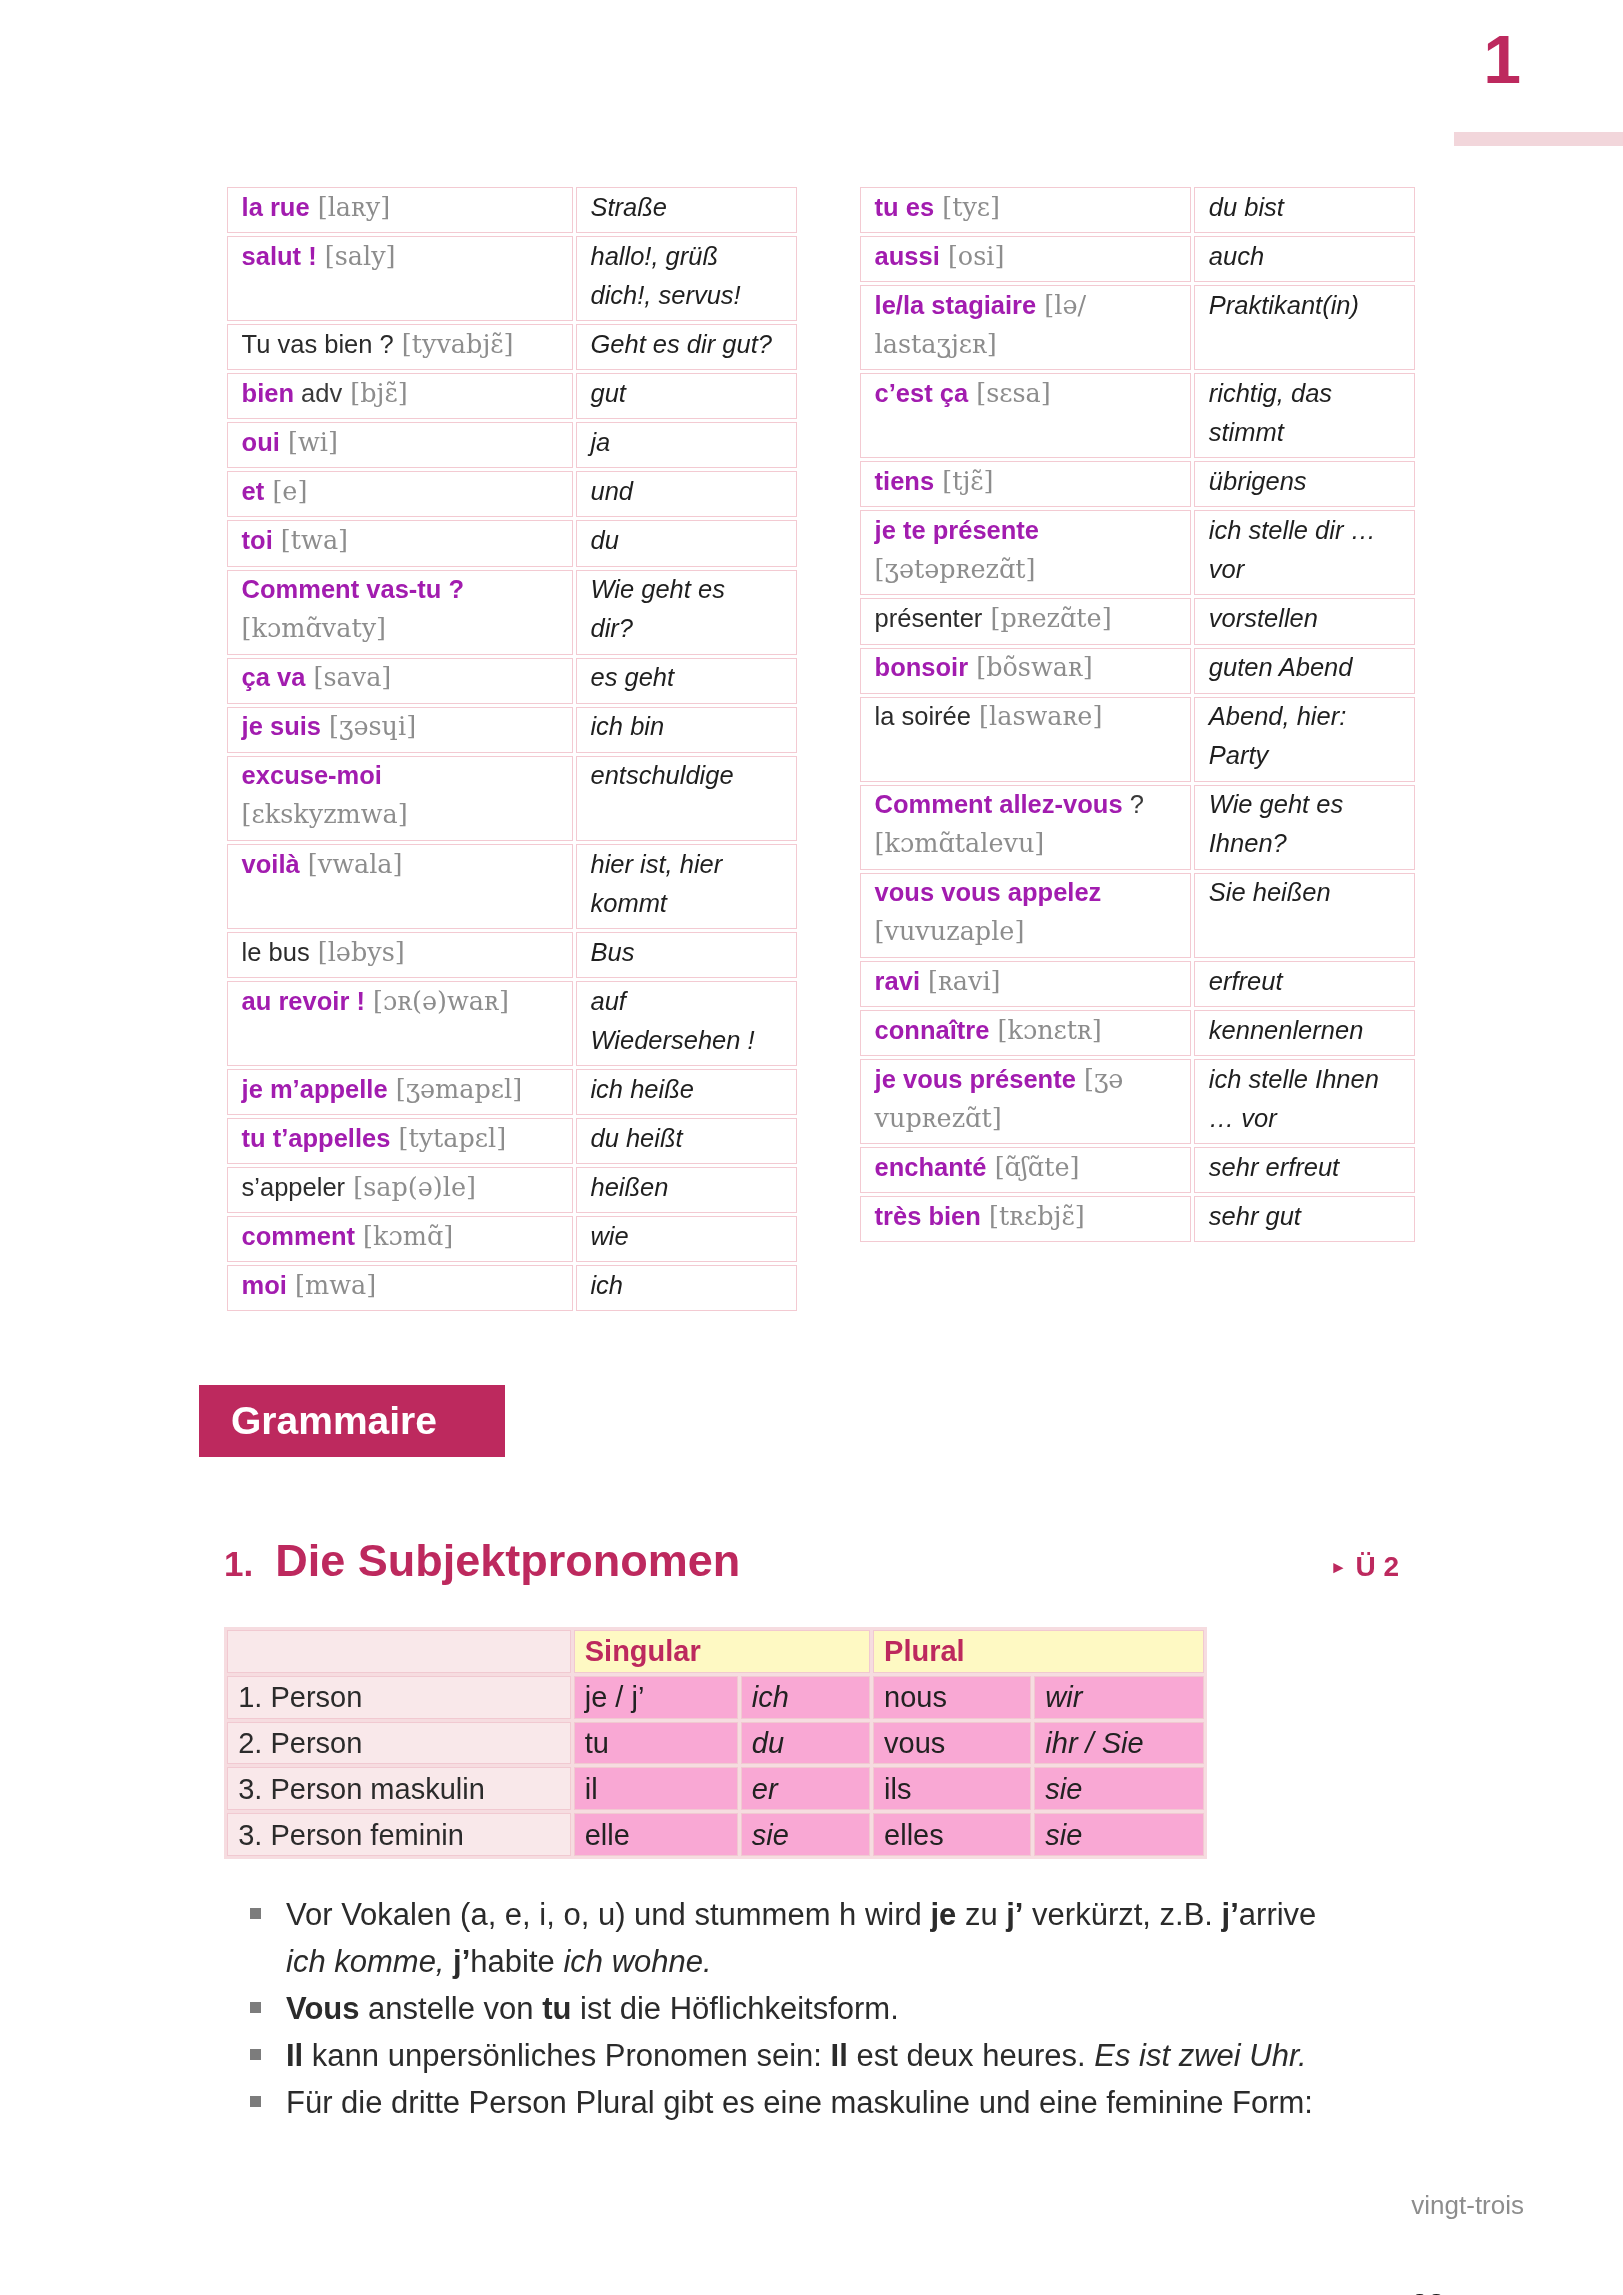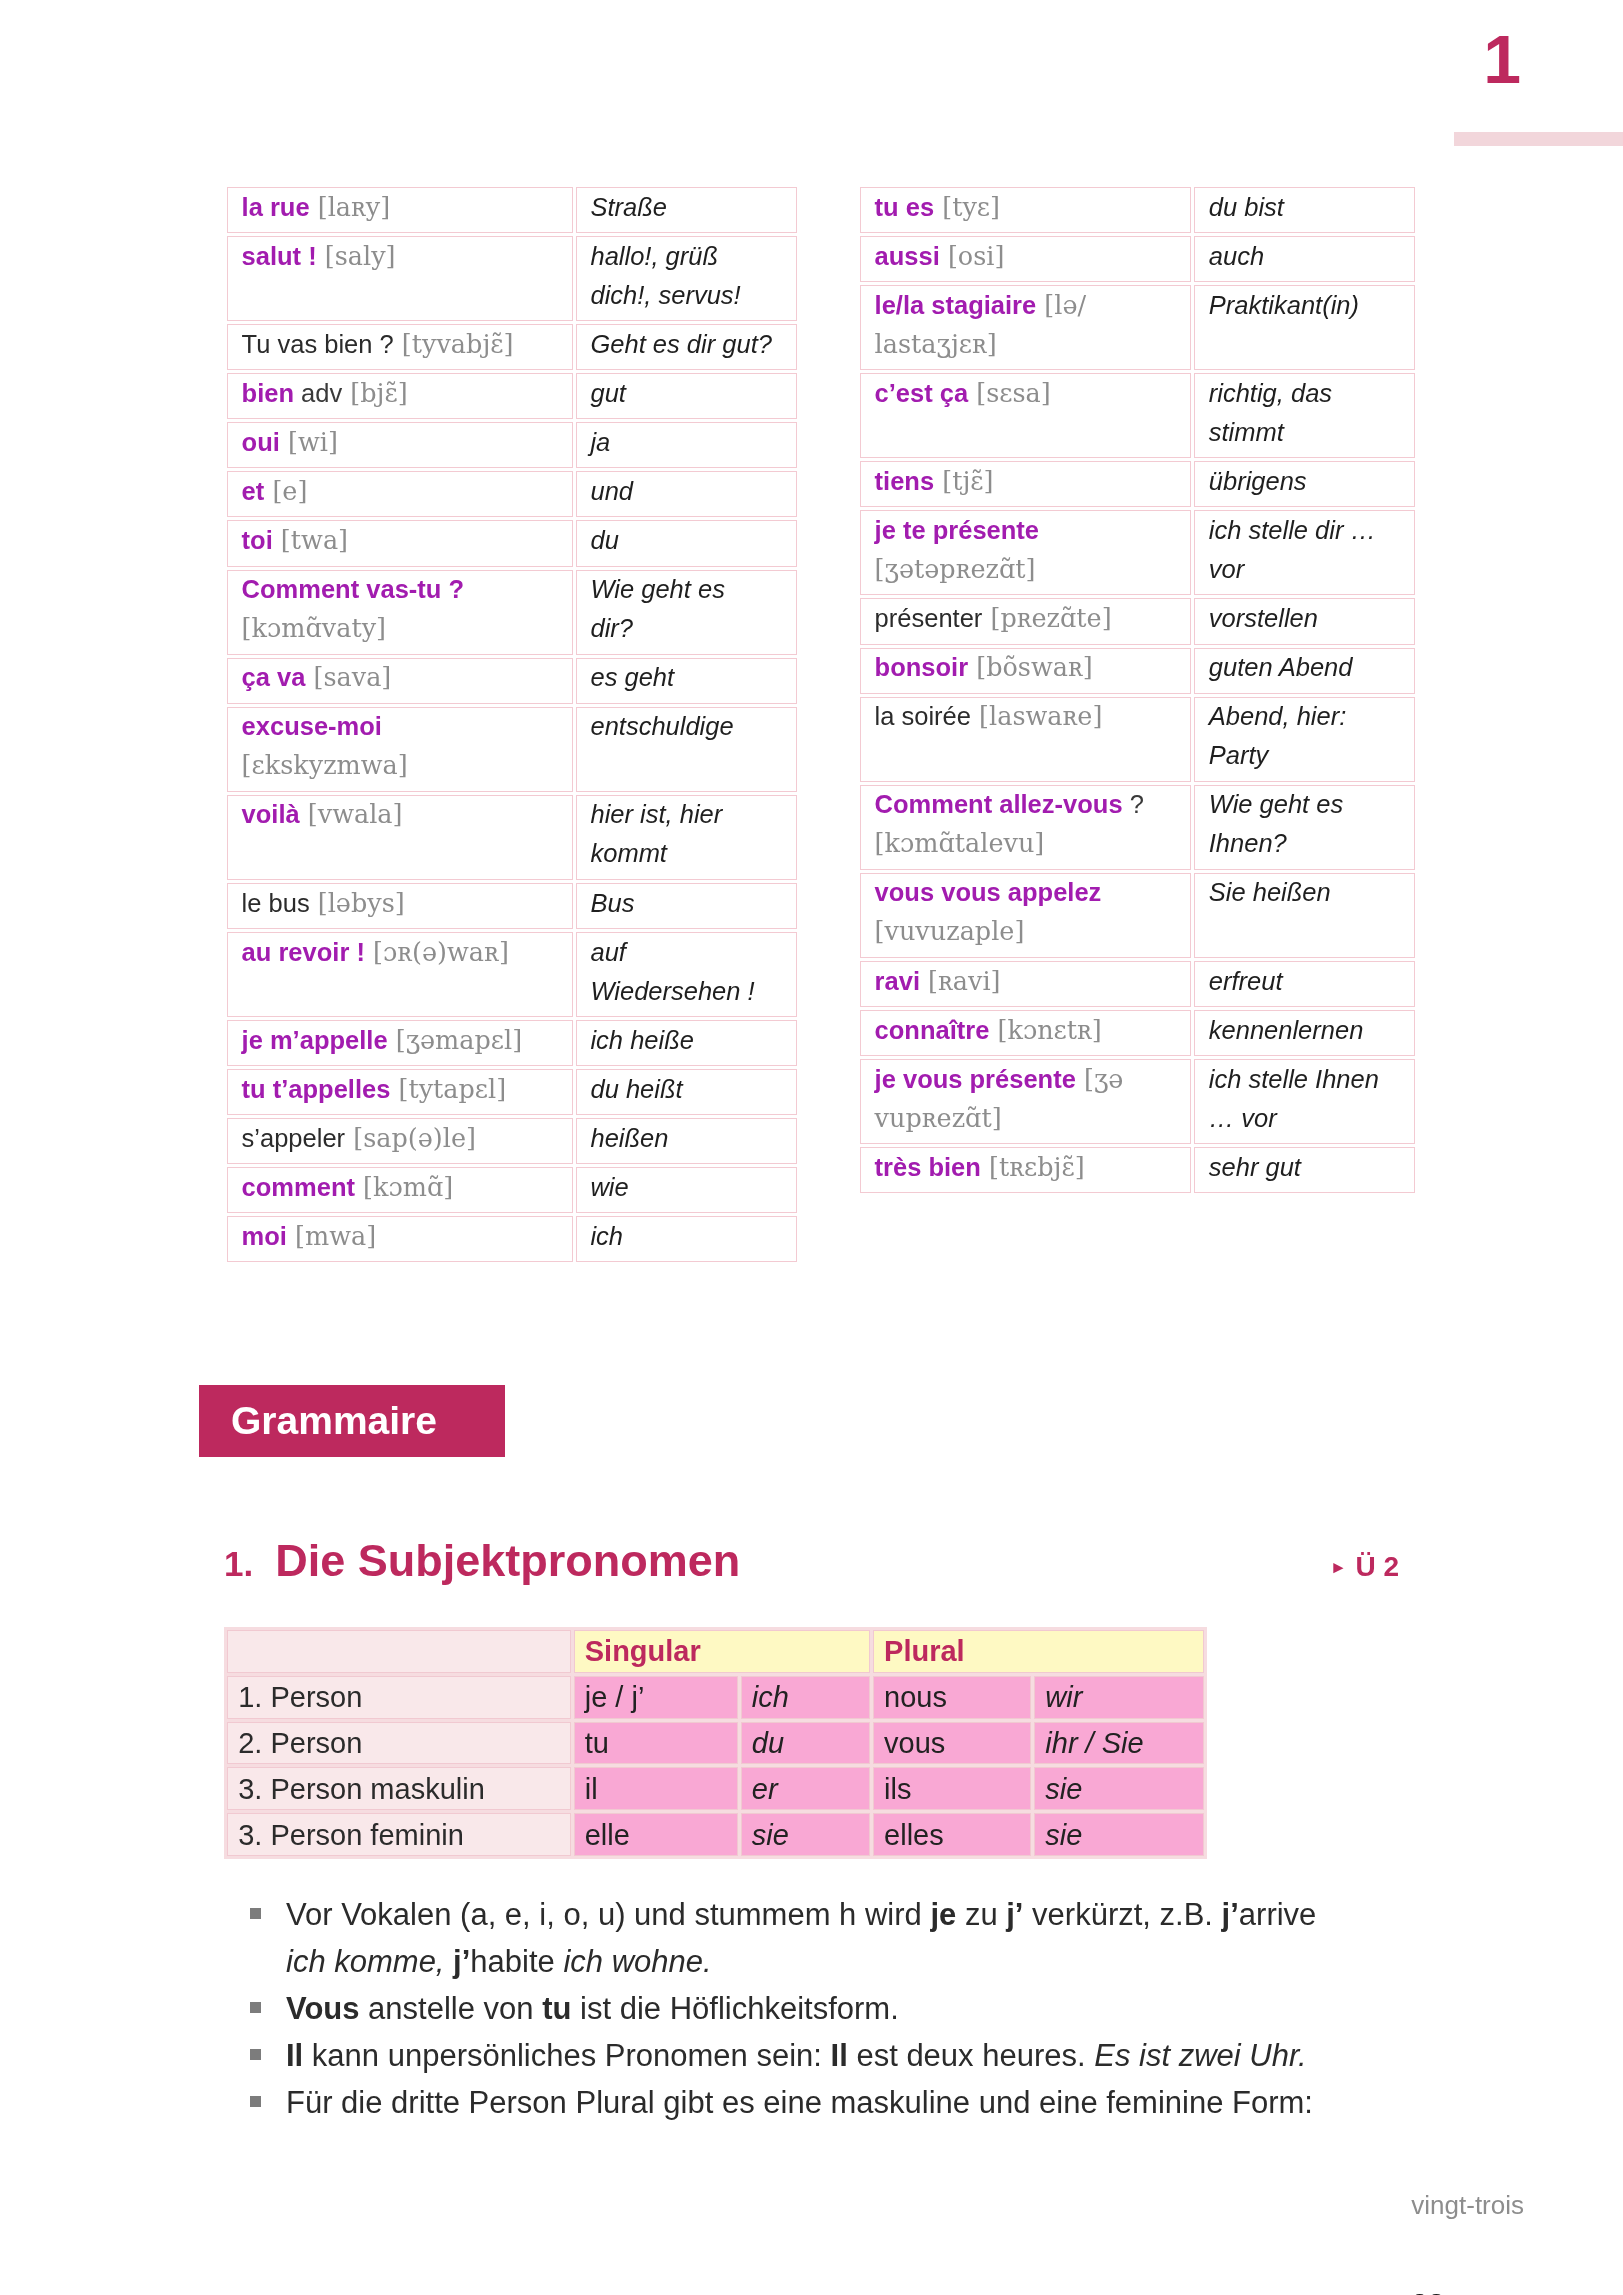--- a/index.html
+++ b/index.html
@@ -106,20 +106,24 @@
             <td class="fr-cell"><b class="fr">Comment vas-tu ?</b><span class="ipa">
 [kɔmɑ̃vaty]</span></td>
             <td class="de-cell"><span class="de">Wie geht es
 dir?</span></td>
           </tr>
           <tr>
             <td class="fr-cell"><b class="fr">ça va</b><span class="ipa"> [sava]</span></td>
             <td class="de-cell"><span class="de">es geht</span></td>
           </tr>
           <tr>
+            <td class="fr-cell"><b class="fr">je suis</b><span class="ipa"> [ʒəsɥi]</span></td>
+            <td class="de-cell"><span class="de">ich bin</span></td>
+          </tr>
+          <tr>
             <td class="fr-cell"><b class="fr">excuse-moi</b><span class="ipa">
 [ɛkskyzmwa]</span></td>
             <td class="de-cell"><span class="de">entschuldige</span></td>
           </tr>
           <tr>
             <td class="fr-cell"><b class="fr">voilà</b><span class="ipa"> [vwala]</span></td>
             <td class="de-cell"><span class="de">hier ist, hier
 kommt</span></td>
           </tr>
           <tr>
@@ -220,20 +224,24 @@
           </tr>
           <tr>
             <td class="fr-cell"><b class="fr">connaître</b><span class="ipa"> [kɔnɛtʀ]</span></td>
             <td class="de-cell"><span class="de">kennenlernen</span></td>
           </tr>
           <tr>
             <td class="fr-cell"><b class="fr">je vous présente</b><span class="ipa"> [ʒə
 vupʀezɑ̃t]</span></td>
             <td class="de-cell"><span class="de">ich stelle Ihnen
 … vor</span></td>
+          </tr>
+          <tr>
+            <td class="fr-cell"><b class="fr">enchanté</b><span class="ipa"> [ɑ̃ʃɑ̃te]</span></td>
+            <td class="de-cell"><span class="de">sehr erfreut</span></td>
           </tr>
           <tr>
             <td class="fr-cell"><b class="fr">très bien</b><span class="ipa"> [tʀɛbjɛ̃]</span></td>
             <td class="de-cell"><span class="de">sehr gut</span></td>
           </tr>
         </tbody>
     </table>
   </div>
 
   <div id="grammaire-box">Grammaire</div>

